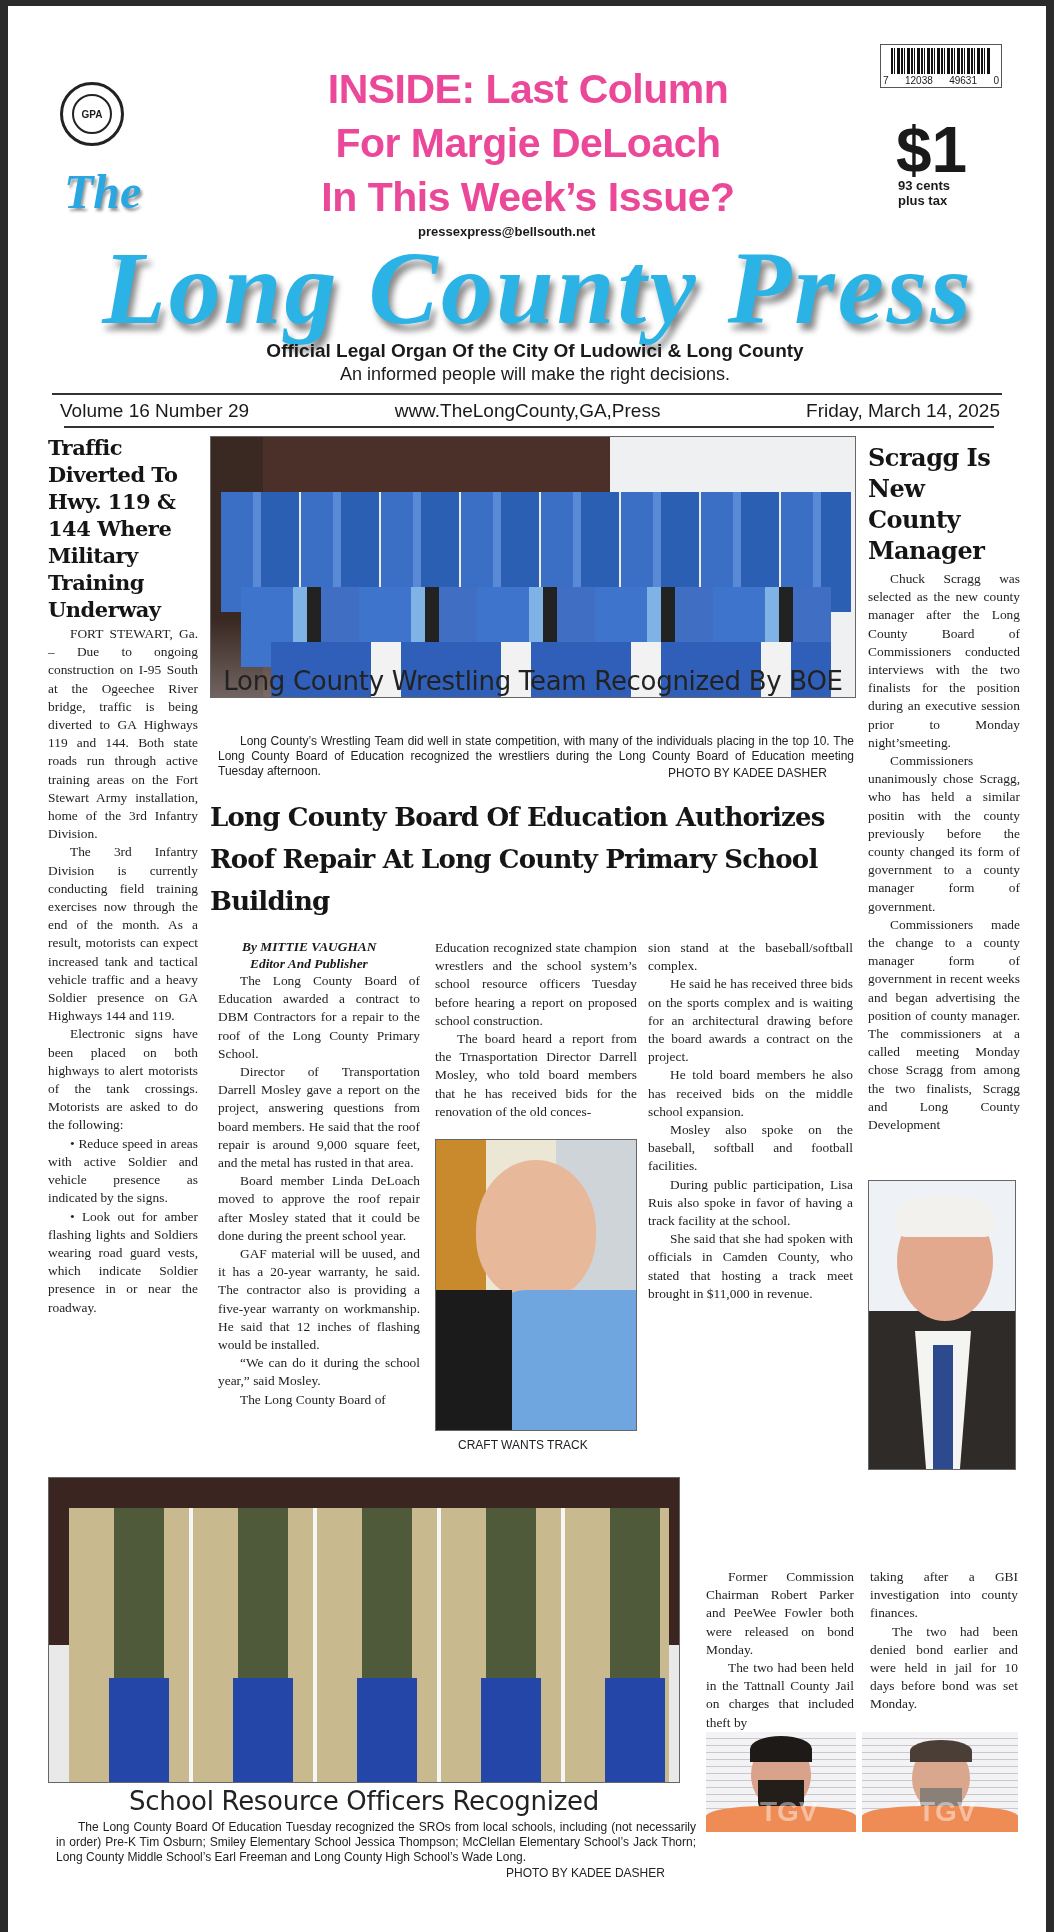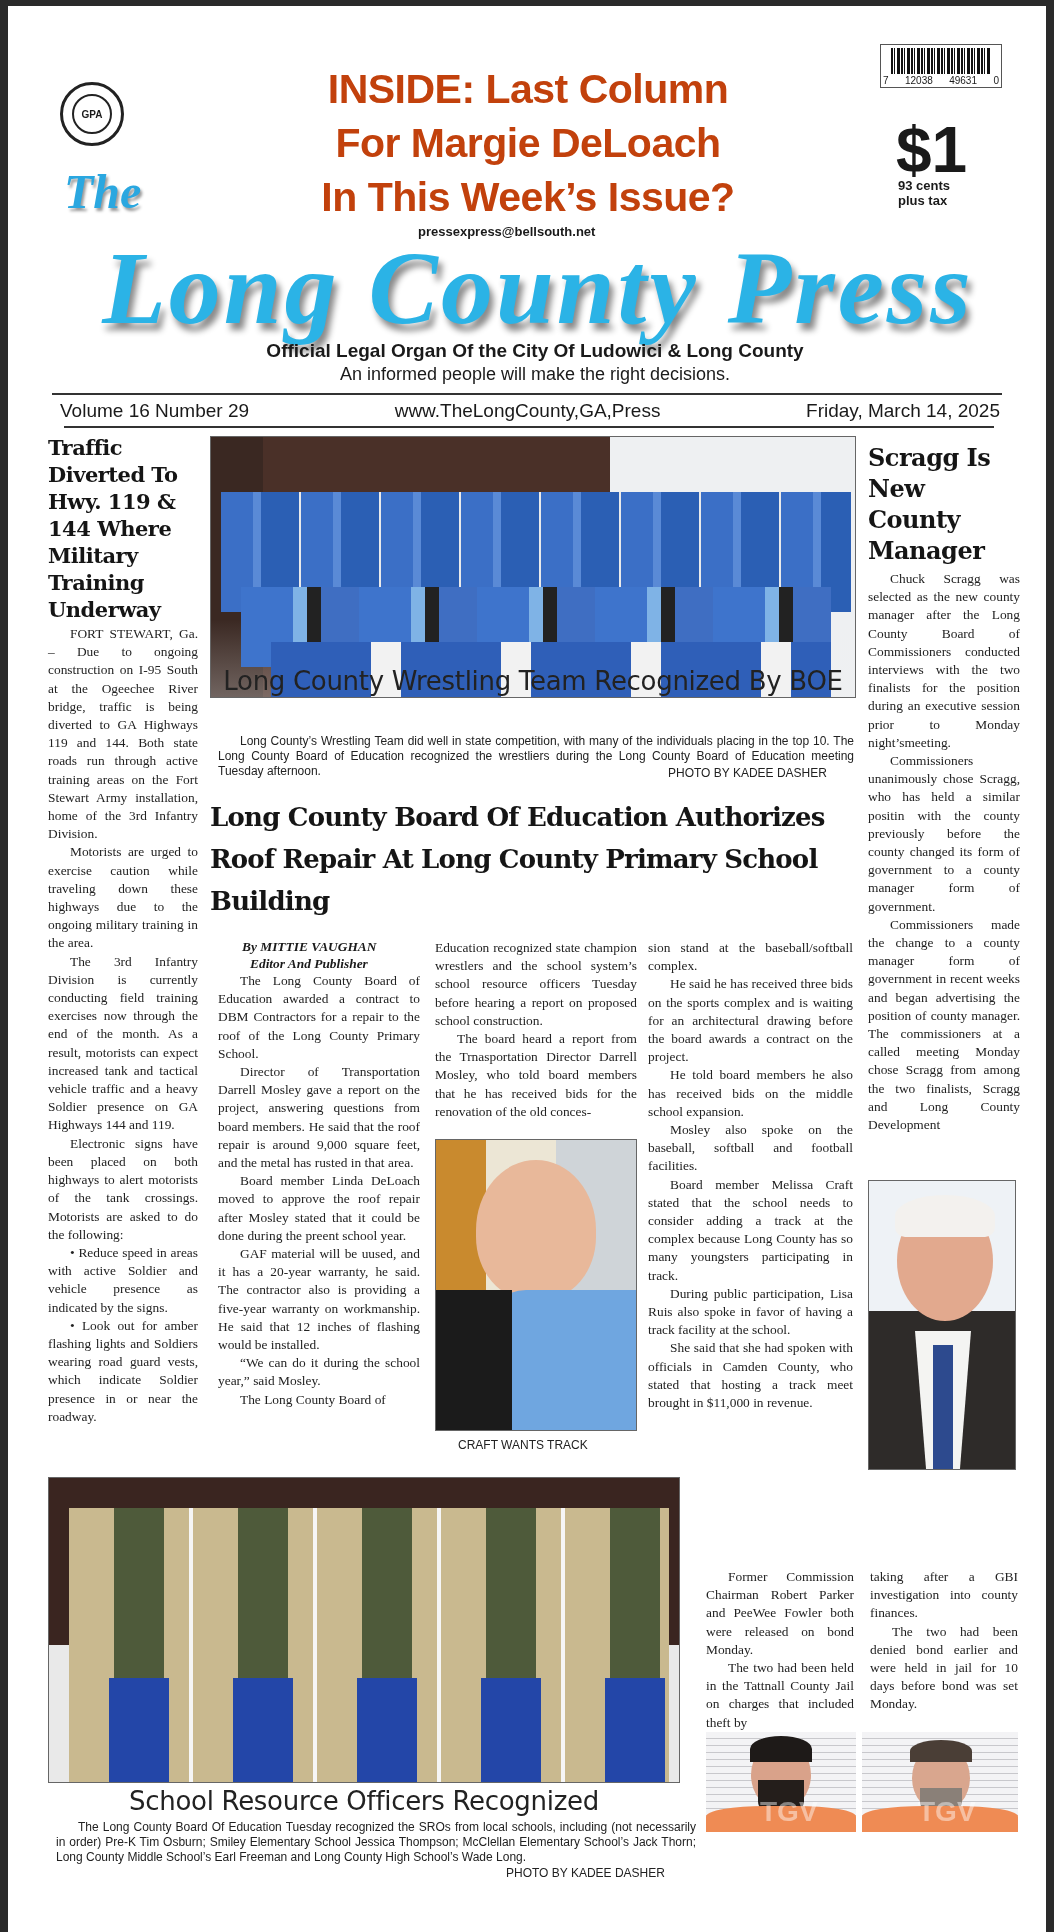--- a/index.html
+++ b/index.html
@@ -4,21 +4,21 @@
 <style>
   html, body { margin: 0; padding: 0; }
   body { width: 1054px; height: 1932px; background: #2a2a2a; position: relative; overflow: hidden; font-family: "Liberation Serif", serif; color: #1a1a1a; }
   .page { position: absolute; left: 8px; top: 6px; width: 1038px; height: 1926px; background: #fff; }
   .abs { position: absolute; }
 
   
   .gpa-seal { left: 52px; top: 76px; width: 64px; height: 64px; border-radius: 50%; border: 3px solid #222; box-sizing: border-box; display:flex; align-items:center; justify-content:center; }
   .gpa-seal .inner { width: 36px; height: 36px; border-radius: 50%; border: 2px solid #222; display:flex; align-items:center; justify-content:center; font: bold 10px "Liberation Sans", sans-serif; }
   .the-script { left: 56px; top: 158px; font: italic bold 48px "Liberation Serif", serif; color: #2aa7e0; text-shadow: 2px 3px 3px #999; }
-  .teaser { left: 240px; top: 56px; width: 560px; text-align: center; font: bold 41px/54px "Liberation Sans", sans-serif; color: #c2410c; letter-spacing: -0.5px; }
+  .teaser { left: 240px; top: 56px; width: 560px; text-align: center; font: bold 41px/54px "Liberation Sans", sans-serif; color: #ec4899; letter-spacing: -0.5px; }
   .barcode { left: 872px; top: 38px; width: 122px; height: 44px; border: 1px solid #555; box-sizing: border-box; background:#fff; }
   .barcode .bars { position:absolute; left:10px; right:10px; top:3px; height:26px; background: repeating-linear-gradient(90deg,#111 0 2px,#fff 2px 3px,#111 3px 4px,#fff 4px 6px,#111 6px 9px,#fff 9px 10px); }
   .barcode .nums { position:absolute; left:2px; right:2px; bottom:1px; font: 10px "Liberation Sans", sans-serif; display:flex; justify-content:space-between; }
   .price { left: 888px; top: 112px; font: bold 64px/64px "Liberation Sans", sans-serif; }
   .price-sub { left: 890px; top: 172px; font: bold 13px/15px "Liberation Sans", sans-serif; }
   .email { left: 410px; top: 218px; font: bold 13px "Liberation Sans", sans-serif; }
   .nameplate { left: 40px; top: 222px; width: 980px; text-align: center; font: italic bold 104px/120px "Liberation Serif", serif; color: #2bb3e6; text-shadow: 4px 7px 6px #8a8a8a; letter-spacing: 3px; white-space: nowrap; }
   .legal { left: 0; top: 334px; width: 1054px; text-align:center; font: bold 19px "Liberation Sans", sans-serif; }
   .motto { left: 0; top: 358px; width: 1054px; text-align:center; font: 18px "Liberation Sans", sans-serif; }
   .rule { height: 0; border-top: 2px solid #333; }
@@ -75,21 +75,20 @@
     <span>Volume 16 Number 29</span>
     <span>www.TheLongCounty,GA,Press</span>
     <span>Friday, March 14, 2025</span>
   </div>
   <div class="abs rule" style="left:56px; top:420px; width:930px;"></div>
 
   <div class="abs" style="left:40px; top:428px; width:150px;">
     <div class="hed" style="font-size:21px; line-height:27px;">Traffic Diverted To Hwy. 119 &amp; 144 Where Military Training Underway</div>
     <div class="body-text" style="margin-top:2px;">
       <p>FORT STEWART, Ga. – Due to ongoing construction on I-95 South at the Ogeechee River bridge, traffic is being diverted to GA Highways 119 and 144. Both state roads run through active training areas on the Fort Stewart Army installation, home of the 3rd Infantry Division.</p>
-      <p>Motorists are urged to exercise caution while traveling down these highways due to the ongoing military training in the area.</p>
       <p>The 3rd Infantry Division is currently conducting field training exercises now through the end of the month. As a result, motorists can expect increased tank and tactical vehicle traffic and a heavy Soldier presence on GA Highways 144 and 119.</p>
       <p>Electronic signs have been placed on both highways to alert motorists of the tank crossings. Motorists are asked to do the following:</p>
       <p>• Reduce speed in areas with active Soldier and vehicle presence as indicated by the signs.</p>
       <p>• Look out for amber flashing lights and Soldiers wearing road guard vests, which indicate Soldier presence in or near the roadway.</p>
     </div>
   </div>
 
   <div class="abs photo" style="left:202px; top:430px; width:646px; height:262px; background:
        linear-gradient(180deg, rgba(0,0,0,0) 0 70%, rgba(240,240,240,0.3) 100%),
        linear-gradient(90deg, #3a2822 0 8%, #4a3028 8% 62%, #eef0f2 62% 100%);">
@@ -126,21 +125,20 @@
     <div class="abs" style="left:50px; top:150px; width:152px; height:142px; background:#6fa6e0; border-radius:40px 0 0 0;"></div>
     <div class="abs" style="left:0; top:150px; width:76px; height:142px; background:#1b1b1b;"></div>
   </div>
   <div class="abs credit" style="left:450px; top:1432px;">CRAFT WANTS TRACK</div>
 
   <div class="abs body-text" style="left:640px; top:933px; width:205px;">
     <p style="text-indent:0;">sion stand at the baseball/softball complex.</p>
     <p>He said he has received three bids on the sports complex and is waiting for an architectural drawing before the board awards a contract on the project.</p>
     <p>He told board members he also has received bids on the middle school expansion.</p>
     <p>Mosley also spoke on the baseball, softball and football facilities.</p>
-    <p>Board member Melissa Craft stated that the school needs to consider adding a track at the complex because Long County has so many youngsters participating in track.</p>
     <p>During public participation, Lisa Ruis also spoke in favor of having a track facility at the school.</p>
     <p>She said that she had spoken with officials in Camden County, who stated that hosting a track meet brought in $11,000 in revenue.</p>
   </div>
 
   <div class="abs" style="left:860px; top:436px; width:152px;">
     <div class="hed" style="font-size:24px; line-height:31px;">Scragg Is New County Manager</div>
     <div class="body-text" style="margin-top:4px;">
       <p>Chuck Scragg was selected as the new county manager after the Long County Board of Commissioners conducted interviews with the two finalists for the position during an executive session prior to Monday night’smeeting.</p>
       <p>Commissioners unanimously chose Scragg, who has held a similar positin with the county previously before the county changed its form of government to a county manager form of government.</p>
       <p>Commissioners made the change to a county manager form of government in recent weeks and began advertising the position of county manager. The commissioners at a called meeting Monday chose Scragg from among the two finalists, Scragg and Long County Development</p>

